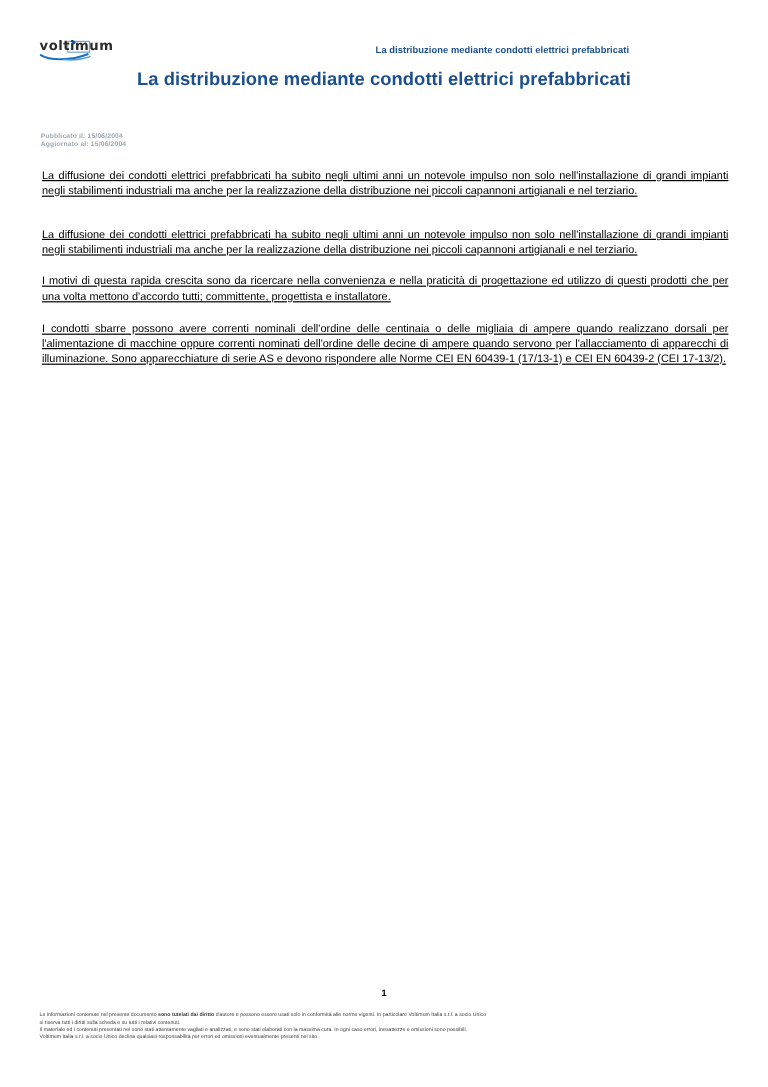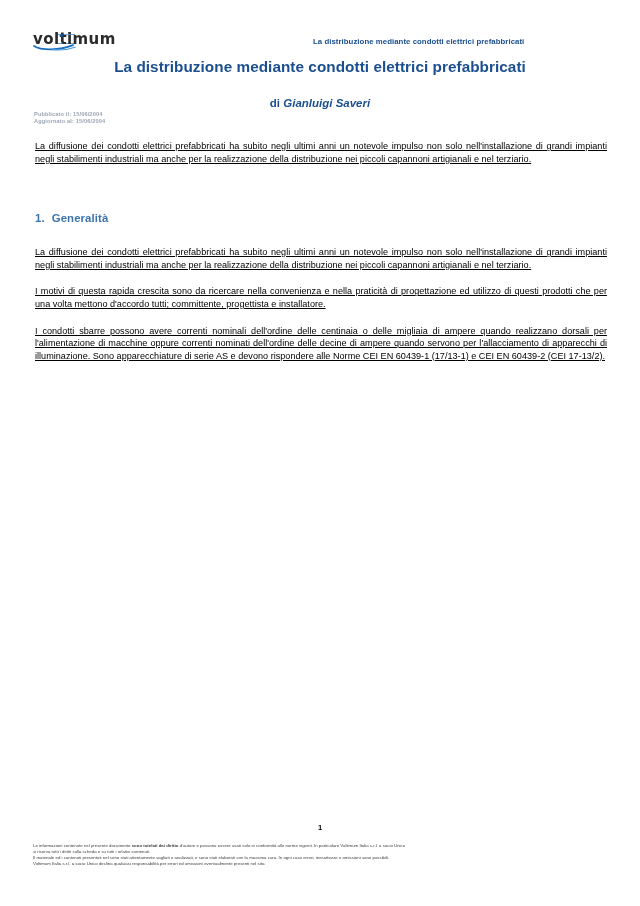--- a/index.html
+++ b/index.html
@@ -35,21 +35,21 @@
 
   .logo {
     position: absolute;
     left: 33px;
     top: 34px;
     width: 62px;
     height: 18px;
   }
   .logo-word {
     font-family: "DejaVu Sans", sans-serif;
-    font-size: 15px;
+    font-size: 11px;
     font-weight: bold;
     letter-spacing: 0.4px;
     color: #2b2b2b;
     line-height: 10px;
     position: absolute;
     left: 0;
     top: 0;
     white-space: nowrap;
   }
   .logo-dot {
@@ -209,34 +209,32 @@
         <path d="M1,4 C8,8.5 26,8.8 40,3.2" stroke="#1b6fc0" stroke-width="1.8" fill="none" stroke-linecap="round"></path>
         <path d="M20,7.6 C28,8.6 36,7.4 42,5.2" stroke="#4f9ad8" stroke-width="1.2" fill="none" stroke-linecap="round"></path>
       </svg>
     </div>
 
     <div class="header-title">La distribuzione mediante condotti elettrici prefabbricati</div>
   </div>
 
   <div class="doc-title">La distribuzione mediante condotti elettrici prefabbricati</div>
 
-  <div class="doc-author"><span>di </span><span class="author-name">Gianluigi Saveri</span></div>
 
   <div class="meta">
     <div>Pubblicato il: 15/06/2004</div>
     <div>Aggiornato al: 15/06/2004</div>
   </div>
 
   <div class="content">
 
     <p class="para">La diffusione dei condotti elettrici prefabbricati ha subito negli ultimi anni un notevole impulso non solo nell'installazione di grandi impianti negli stabilimenti industriali ma anche per la realizzazione della distribuzione nei piccoli capannoni artigianali e nel terziario.</p>
 
     <div class="gap-after-intro"></div>
 
-    <h2 class="section-heading"><span class="sec-num">1.</span><span>Generalità</span></h2>
 
     <p class="para">La diffusione dei condotti elettrici prefabbricati ha subito negli ultimi anni un notevole impulso non solo nell'installazione di grandi impianti negli stabilimenti industriali ma anche per la realizzazione della distribuzione nei piccoli capannoni artigianali e nel terziario.</p>
     <p class="para">I motivi di questa rapida crescita sono da ricercare nella convenienza e nella praticità di progettazione ed utilizzo di questi prodotti che per una volta mettono d'accordo tutti; committente, progettista e installatore.</p>
     <p class="para">I condotti sbarre possono avere correnti nominali dell'ordine delle centinaia o delle migliaia di ampere quando realizzano dorsali per l'alimentazione di macchine oppure correnti nominati dell'ordine delle decine di ampere quando servono per l'allacciamento di apparecchi di illuminazione. Sono apparecchiature di serie AS e devono rispondere alle Norme CEI EN 60439-1 (17/13-1) e CEI EN 60439-2 (CEI 17-13/2).</p>
 
   </div>
 
   <div class="page-number">1</div>
 
   <div class="footer-rule"></div>

